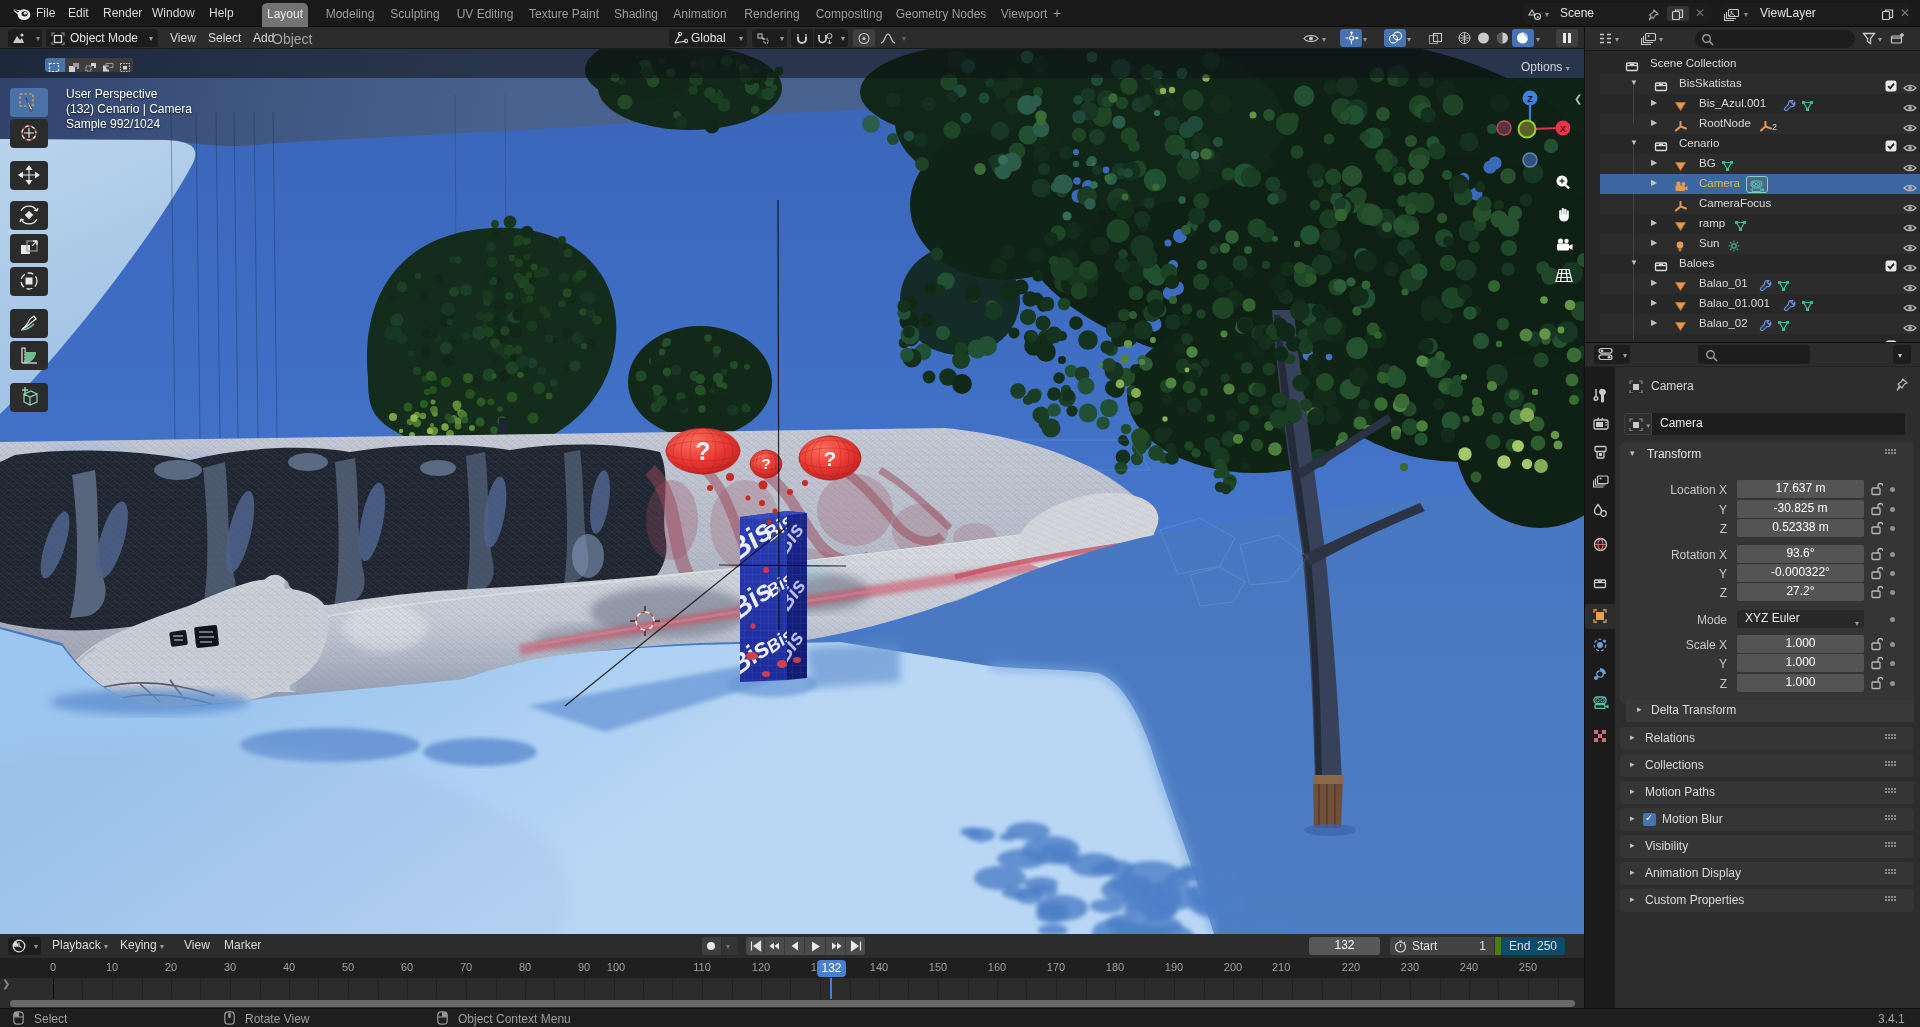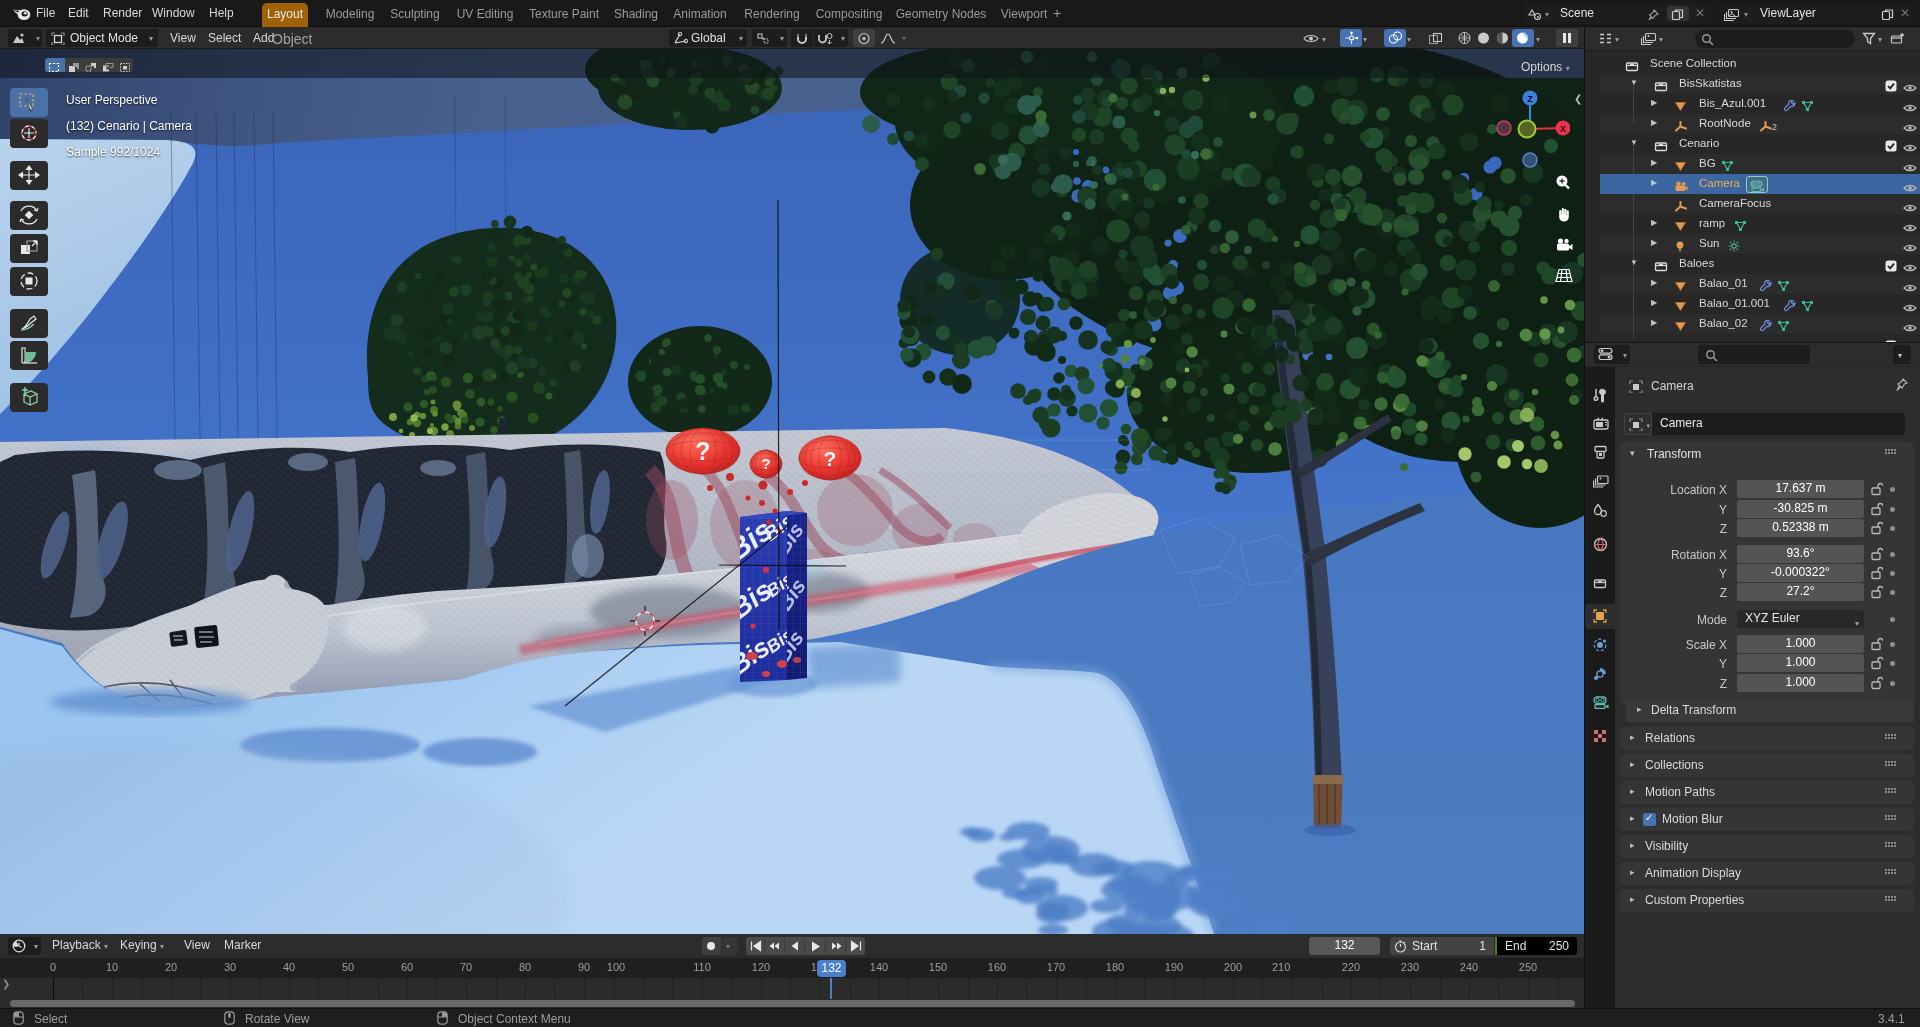--- a/index.html
+++ b/index.html
@@ -11,21 +11,21 @@
         <ellipse cx="12" cy="8.6" rx="6.3" ry="5.4" fill="#e8e8e8"></ellipse>
         <ellipse cx="12.6" cy="7.8" rx="3.1" ry="2.6" fill="#1a1a1a"></ellipse>
         <ellipse cx="13.3" cy="7.2" rx="1.6" ry="1.3" fill="#e8e8e8"></ellipse>
         <path d="M1,3.5 L8.5,4.2 L6.2,6.8 Z M1,3.5 C3,6.5 5,8 7,8.6 L9,5.5 Z" fill="#e8e8e8"></path>
       </svg></div>
     <div class="abs" style="left:36px;top:6px;font-size:12px;color:#d9d9d9">File</div>
     <div class="abs" style="left:68px;top:6px;font-size:12px;color:#d9d9d9">Edit</div>
     <div class="abs" style="left:103px;top:6px;font-size:12px;color:#d9d9d9">Render</div>
     <div class="abs" style="left:152px;top:6px;font-size:12px;color:#d9d9d9">Window</div>
     <div class="abs" style="left:209px;top:6px;font-size:12px;color:#d9d9d9">Help</div>
-    <div class="abs" style="left:262px;top:3px;width:46px;height:24px;background:#a16207;border-radius:5px 5px 0 0;color:#e8e8e8;font-size:12px;text-align:center;line-height:23px">Layout</div>
+    <div class="abs" style="left:262px;top:3px;width:46px;height:24px;background:#737373;border-radius:5px 5px 0 0;color:#e8e8e8;font-size:12px;text-align:center;line-height:23px">Layout</div>
     <div class="abs" style="left:317px;top:3px;width:66px;height:24px;color:#9b9b9b;font-size:12px;text-align:center;line-height:23px">Modeling</div>
     <div class="abs" style="left:382px;top:3px;width:66px;height:24px;color:#9b9b9b;font-size:12px;text-align:center;line-height:23px">Sculpting</div>
     <div class="abs" style="left:449px;top:3px;width:72px;height:24px;color:#9b9b9b;font-size:12px;text-align:center;line-height:23px">UV Editing</div>
     <div class="abs" style="left:520px;top:3px;width:88px;height:24px;color:#9b9b9b;font-size:12px;text-align:center;line-height:23px">Texture Paint</div>
     <div class="abs" style="left:606px;top:3px;width:60px;height:24px;color:#9b9b9b;font-size:12px;text-align:center;line-height:23px">Shading</div>
     <div class="abs" style="left:665px;top:3px;width:70px;height:24px;color:#9b9b9b;font-size:12px;text-align:center;line-height:23px">Animation</div>
     <div class="abs" style="left:737px;top:3px;width:70px;height:24px;color:#9b9b9b;font-size:12px;text-align:center;line-height:23px">Rendering</div>
     <div class="abs" style="left:807px;top:3px;width:84px;height:24px;color:#9b9b9b;font-size:12px;text-align:center;line-height:23px">Compositing</div>
     <div class="abs" style="left:888px;top:3px;width:106px;height:24px;color:#9b9b9b;font-size:12px;text-align:center;line-height:23px">Geometry Nodes</div>
     <div class="abs" style="left:992px;top:3px;width:64px;height:24px;color:#9b9b9b;font-size:12px;text-align:center;line-height:23px">Viewport</div>
@@ -1476,21 +1476,21 @@
 <div class="abs" style="left:10px;top:341px;width:38px;height:29px;background:#2b2b2b;border-radius:4px;padding:4px 0 0 8px"><svg width="22" height="20" viewBox="0 0 22 20" style="">
       <path d="M4,18 V3 h3 v15" fill="none" stroke="#e8e8e8" stroke-width="1.2"></path>
       <path d="M7,18 A11,11 0 0 0 18,7 L7,7 Z" fill="#6fbf93"></path>
       <path d="M4,18 h15" stroke="#e8e8e8" stroke-width="1.2"></path>
       <path d="M5,5 h2 M5,8 h2 M5,11 h2 M5,14 h2" stroke="#2b2b2b" stroke-width="0.8"></path>
     </svg></div>
 <div class="abs" style="left:10px;top:383px;width:38px;height:29px;background:#2b2b2b;border-radius:4px;padding:4px 0 0 8px"><svg width="22" height="20" viewBox="0 0 22 20" style="">
       <path d="M6,7 L13,4 L19,7 L12,10 Z M6,7 V15 L12,18 V10 M19,7 V15 L12,18" fill="none" stroke="#8fd4ae" stroke-width="1.2"></path>
       <path d="M4,3 h6 M7,0 v6" stroke="#8fd4ae" stroke-width="1.4"></path>
     </svg></div>
-<div class="abs" style="left:66px;top:87px;font-size:12px;color:#fff;text-shadow:0 1px 2px rgba(0,0,0,0.7);line-height:26px">User Perspective<br>(132) Cenario | Camera<br>Sample 992/1024</div>
+<div class="abs" style="left:66px;top:87px;font-size:12px;color:#fff;text-shadow:0 1px 2px rgba(0,0,0,0.7);line-height:15px">User Perspective<br>(132) Cenario | Camera<br>Sample 992/1024</div>
 <div class="abs" style="left:1521px;top:60px;font-size:12px;color:#d5d5d5">Options <span style="font-size:8px;color:#9a9a9a">▾</span></div>
 <svg width="80" height="80" viewBox="0 0 80 80" style="position:absolute;left:1490px;top:89px">
     <line x1="40" y1="16" x2="40" y2="40" stroke="#3b82d8" stroke-width="2.2"></line>
     <line x1="40" y1="40" x2="73" y2="39" stroke="#d8354a" stroke-width="2.2"></line>
     <circle cx="40" cy="9" r="7.5" fill="#3b82d8"></circle>
     <text x="40" y="12.5" font-size="9" fill="#103" text-anchor="middle" font-weight="bold" font-family="Liberation Sans">Z</text>
     <circle cx="14" cy="39" r="7" fill="#5a3340" stroke="#c04858" stroke-width="1.5"></circle>
     <circle cx="37" cy="40" r="8.5" fill="#5a6327" stroke="#9acd32" stroke-width="2"></circle>
     <circle cx="73" cy="39" r="7.5" fill="#e8354a"></circle>
     <text x="73" y="42.5" font-size="9" fill="#401" text-anchor="middle" font-weight="bold" font-family="Liberation Sans">X</text>
@@ -1559,21 +1559,21 @@
       <div class="abs" style="left:845px;top:4px;width:1px;height:16px;background:#3a3a3a"></div>
       <div class="abs" style="left:1309px;top:3px;width:71px;height:18px;background:#585858;border-radius:3px;color:#fff;font-size:12px;text-align:center;line-height:17px">132</div>
       <div class="abs" style="left:1390px;top:3px;width:104px;height:18px;background:#434343;border-radius:3px 0 0 3px">
         <div class="abs" style="left:4px;top:2px"><svg width="13" height="13" viewBox="0 0 13 13" style="">
             <circle cx="6.5" cy="7" r="5" fill="none" stroke="#d0d0d0" stroke-width="1.2"></circle>
             <path d="M6.5,7 V4 M5,1 h3 M6.5,1 v1.5 M10,3 l1,-1" stroke="#d0d0d0" stroke-width="1.2" fill="none"></path>
           </svg></div>
         <div class="abs" style="left:22px;top:1px;font-size:12px;color:#e2e2e2;line-height:16px">Start</div>
         <div class="abs" style="right:8px;top:1px;font-size:12px;color:#e2e2e2;line-height:16px">1</div>
       </div>
-      <div class="abs" style="left:1495px;top:3px;width:82px;height:18px;background:#000000;border-radius:0 3px 3px 0;border-left:2px solid #4d7c0f">
+      <div class="abs" style="left:1495px;top:3px;width:70px;height:18px;background:#0c4a6e;border-radius:0 3px 3px 0;border-left:6px solid #4d7c0f">
         <div class="abs" style="left:8px;top:1px;font-size:12px;color:#e2e2e2;line-height:16px">End</div>
         <div class="abs" style="right:8px;top:1px;font-size:12px;color:#e2e2e2;line-height:16px">250</div>
       </div>
     </div>
     <div class="abs" style="left:0;top:24px;width:1584px;height:20px;background:#1f1f1f">
       <div class="abs" style="left:33px;top:3px;width:40px;text-align:center;font-size:11px;color:#9e9e9e">0</div>
       <div class="abs" style="left:92px;top:3px;width:40px;text-align:center;font-size:11px;color:#9e9e9e">10</div>
       <div class="abs" style="left:151px;top:3px;width:40px;text-align:center;font-size:11px;color:#9e9e9e">20</div>
       <div class="abs" style="left:210px;top:3px;width:40px;text-align:center;font-size:11px;color:#9e9e9e">30</div>
       <div class="abs" style="left:269px;top:3px;width:40px;text-align:center;font-size:11px;color:#9e9e9e">40</div>

